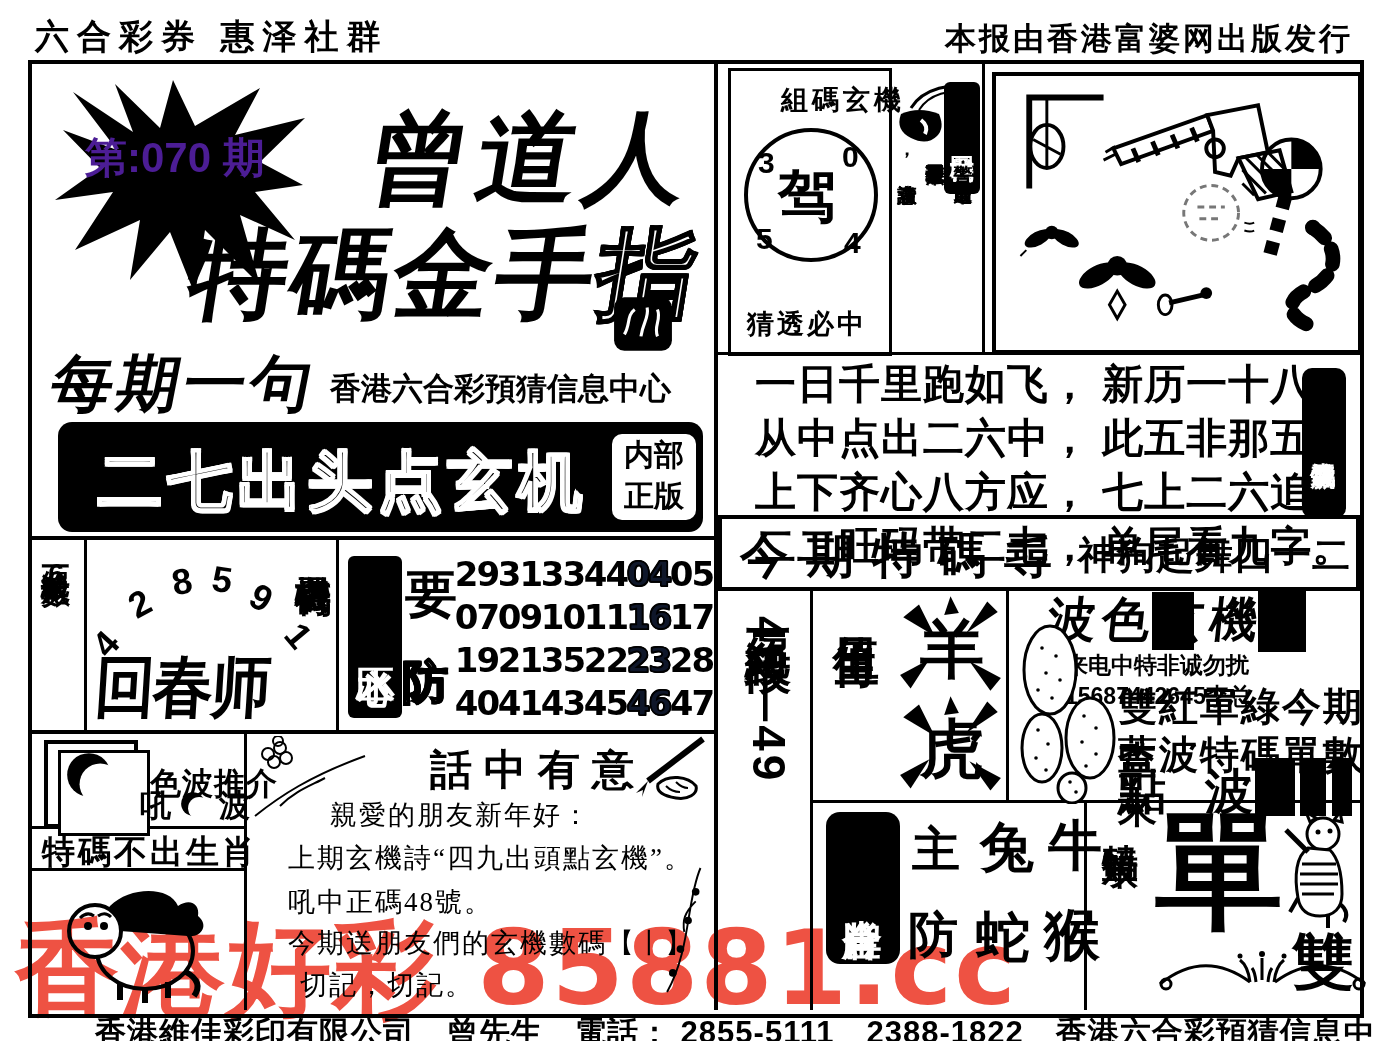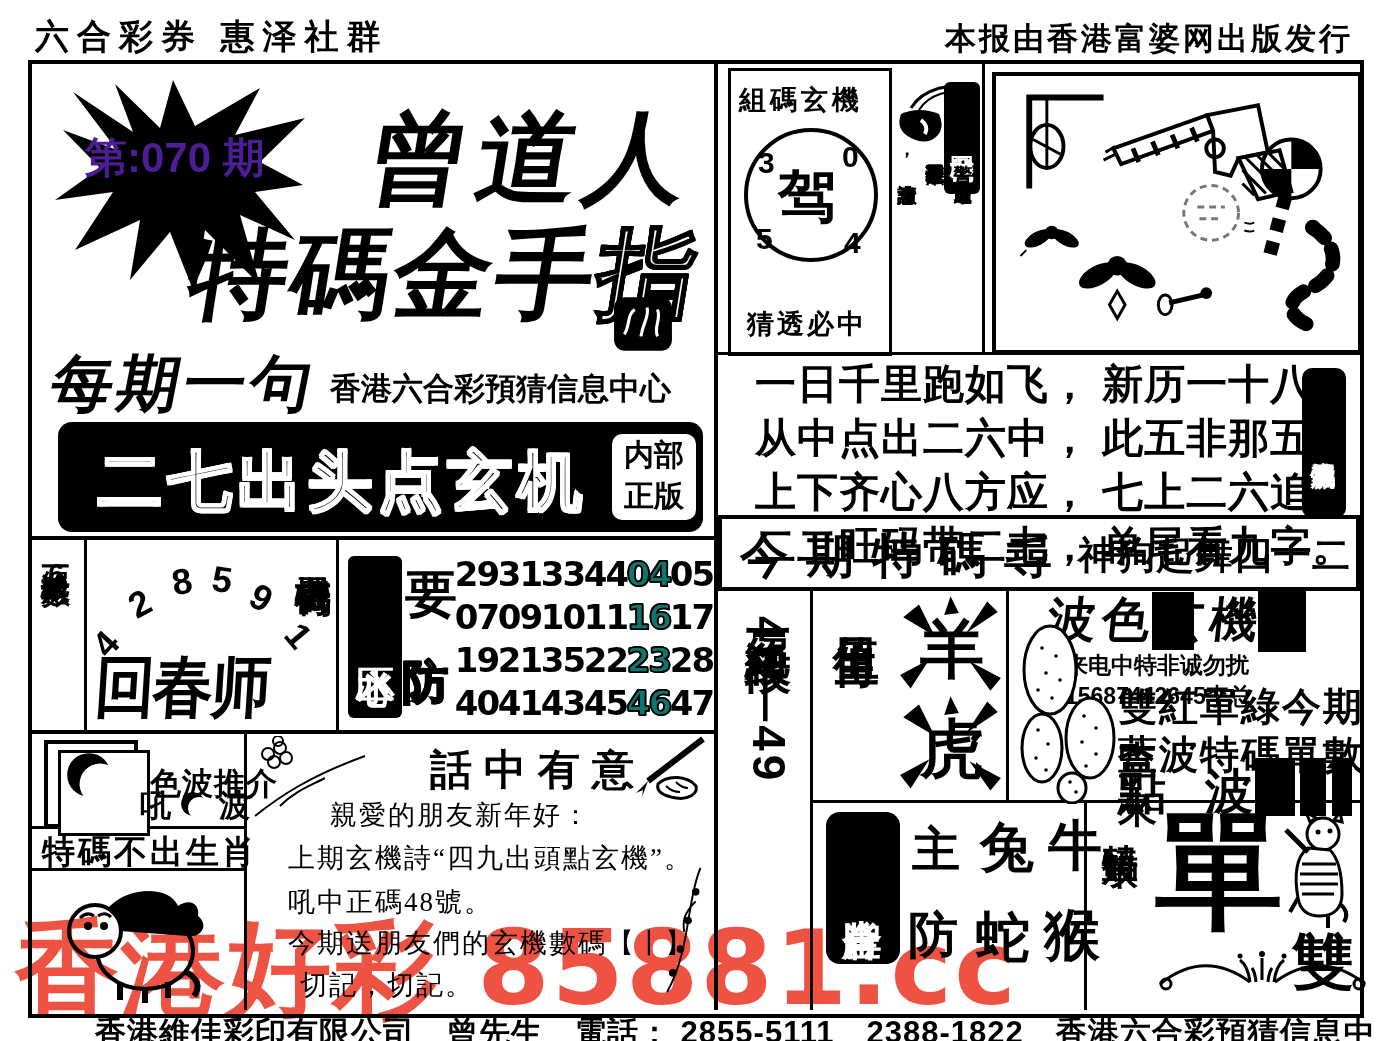--- a/index.html
+++ b/index.html
@@ -14,21 +14,21 @@
   .vtm{writing-mode:vertical-rl;text-orientation:mixed;}
   .skew{transform:skewX(-9deg);}
   .outline{color:#fff;-webkit-text-stroke:2px #000;
      text-shadow:1px 0 #000,-1px 0 #000,0 1px #000,0 -1px #000,1px 1px #000,-1px -1px #000,1px -1px #000,-1px 1px #000;}
   .outline-w{color:#000;-webkit-text-stroke:2px #fff;
      text-shadow:1.5px 0 #fff,-1.5px 0 #fff,0 1.5px #fff,0 -1.5px #fff,1.5px 1.5px #fff,-1.5px -1.5px #fff,1.5px -1.5px #fff,-1.5px 1.5px #fff;}
   .wlabel{display:flex;align-items:center;justify-content:center;background:#000;color:#fff;}
   .wlabel span{writing-mode:vertical-rl;text-orientation:upright;color:#fff;font-weight:900;}
   .num{width:43px;height:43px;display:flex;align-items:center;justify-content:center;
        font:900 34px "DejaVu Sans",sans-serif;letter-spacing:-2px;}
-  .num.o{color:#0f766e;-webkit-text-stroke:1.5px #000;
+  .num.o{color:#0f172a;-webkit-text-stroke:1.5px #000;
      text-shadow:1px 0 #000,-1px 0 #000,0 1px #000,0 -1px #000,1px 1px #000,-1px -1px #000;}
   .grow{display:flex;}
   .watermark{position:absolute;left:15px;top:900px;font:900 104px "DejaVu Sans",sans-serif;
        letter-spacing:2px;white-space:nowrap;mix-blend-mode:multiply;z-index:60;}
 </style>
 </head>
 <body>
 
 <div class="page">
 
@@ -185,21 +185,21 @@
     <path d="M40,48 C50,38 70,40 78,50 C80,58 70,64 58,62 C46,60 38,56 40,48 Z" fill="#fff" stroke="#000" stroke-width="3"></path>
     <path d="M48,50 q6,6 14,6 M58,46 q6,6 12,6" stroke="#000" stroke-width="2" fill="none"></path>
   </svg>
   <div class="abs serif" style="left:330px;top:797px;font-size:27px;letter-spacing:2px;">親愛的朋友新年好：</div>
   <div class="abs serif" style="left:288px;top:840px;font-size:27px;letter-spacing:2px;">上期玄機詩“四九出頭點玄機”。</div>
   <div class="abs serif" style="left:288px;top:884px;font-size:27px;letter-spacing:2px;text-align:right;">吼中正碼48號。</div>
   <div class="abs serif" style="left:288px;top:925px;font-size:27px;letter-spacing:2px;">今期送朋友們的玄機數碼【丨】</div>
   <div class="abs serif" style="left:300px;top:967px;font-size:27px;letter-spacing:2px;">切記，切記。</div>
 
   <div class="abs" style="left:728px;top:68px;width:158px;height:282px;border:3px solid #000;"></div>
-  <div class="abs b" style="left:739px;top:82px;width:142px;font-size:27px;letter-spacing:4px;">組碼玄機</div>
+  <div class="abs b" style="left:772px;top:82px;width:142px;text-align:center;font-size:27px;letter-spacing:4px;">組碼玄機</div>
   <div class="abs" style="left:744px;top:128px;width:126px;height:126px;border:4px solid #000;border-radius:50%;"></div>
   <div class="abs b serif" style="left:778px;top:158px;font-size:58px;z-index:2;">驾</div>
   <span class="abs b" style="left:758px;top:146px;font-size:30px;">3</span>
   <span class="abs b" style="left:842px;top:140px;font-size:30px;">0</span>
   <span class="abs b" style="left:756px;top:222px;font-size:30px;">5</span>
   <span class="abs b" style="left:844px;top:226px;font-size:30px;">4</span>
   <div class="abs b" style="left:736px;top:306px;width:142px;text-align:center;font-size:27px;letter-spacing:3px;">猜透必中</div>
 
   <svg class="abs" style="left:893px;top:80px;" width="85" height="70" viewBox="0 0 85 70">
     <path d="M80,8 C60,2 30,8 18,28" stroke="#000" stroke-width="3" fill="none"></path>

